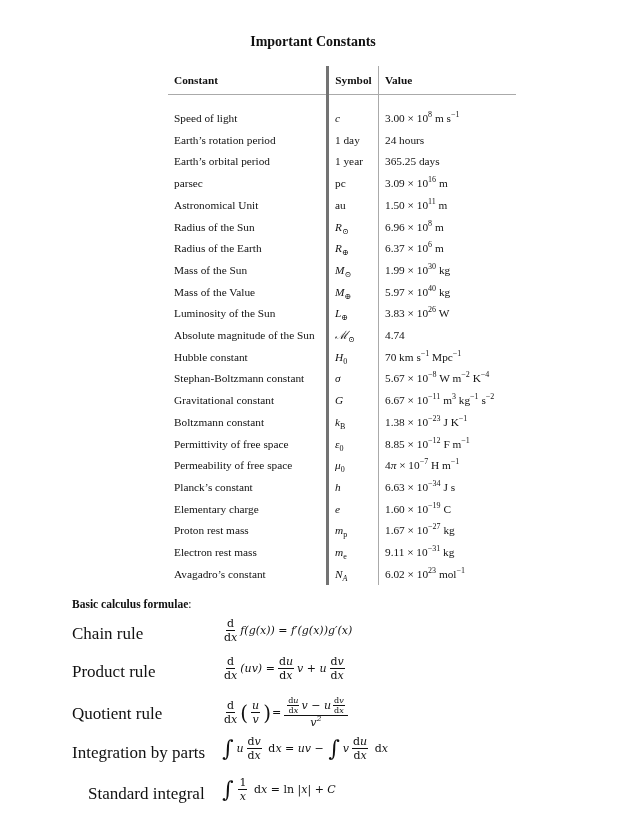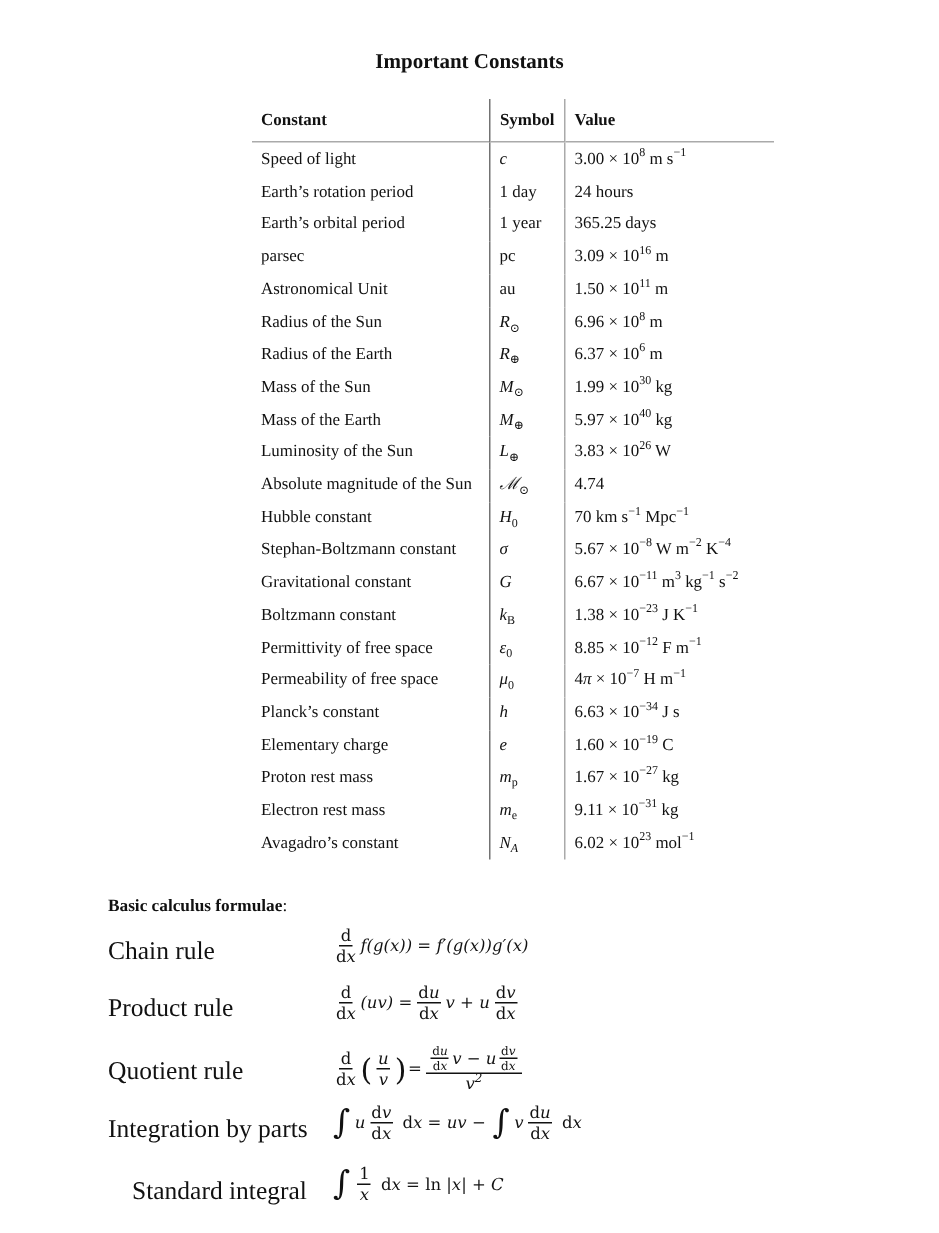--- a/index.html
+++ b/index.html
@@ -14,23 +14,23 @@
   }
   .table-wrap { position: absolute; left: 140px; top: 66px; width: 348px; }
   table.constants { border-collapse: collapse; font-size: 11.3px; width: 348px; margin-left: 28px; }
   table.constants th, table.constants td {
     padding: 0 6px; height: 21.7px; line-height: 21.7px; white-space: nowrap;
   }
   table.constants thead th { font-weight: bold; height: 24px; line-height: 28px; }
   table.constants thead tr { border-bottom: 1px solid #aaa; }
   table.constants thead tr th { padding-bottom: 0; }
   .col-name { text-align: left; width: 146px; }
-  .col-sym { width: 37px; border-left: 1px solid #737373; border-right: 1px solid #aaa; }
+  .col-sym { width: 37px; border-left: 3px solid #737373; border-right: 1px solid #aaa; }
   .col-val { text-align: left; }
-  table.constants tbody tr:first-child td { padding-top: 1px; }
+  table.constants tbody tr:first-child td { padding-top: 13px; }
   .math { font-style: italic; }
   sup { font-size: 8px; vertical-align: 5px; line-height: 0; }
   sub { font-size: 8px; vertical-align: -3px; line-height: 0; }
   .section-heading {
     position: absolute; left: 72px; top: 598px; font-size: 11.5px;
   }
   .section-heading b { font-weight: bold; }
   .formula-row { position: absolute; left: 72px; width: 500px; height: 40px; }
   .formula-label { position: absolute; left: 0; font-size: 17px; }
   .formula-expr {
@@ -95,21 +95,21 @@
           <td class="col-name">Radius of the Earth</td>
           <td class="col-sym"><span class="math">R</span><sub>⊕</sub></td>
           <td class="col-val">6.37 × 10<sup>6</sup> m</td>
         </tr>
         <tr>
           <td class="col-name">Mass of the Sun</td>
           <td class="col-sym"><span class="math">M</span><sub>⊙</sub></td>
           <td class="col-val">1.99 × 10<sup>30</sup> kg</td>
         </tr>
         <tr>
-          <td class="col-name">Mass of the Earth</td>
+          <td class="col-name">Mass of the Value</td>
           <td class="col-sym"><span class="math">M</span><sub>⊕</sub></td>
           <td class="col-val">5.97 × 10<sup>40</sup> kg</td>
         </tr>
         <tr>
           <td class="col-name">Luminosity of the Sun</td>
           <td class="col-sym"><span class="math">L</span><sub>⊕</sub></td>
           <td class="col-val">3.83 × 10<sup>26</sup> W</td>
         </tr>
         <tr>
           <td class="col-name">Absolute magnitude of the Sun</td>

